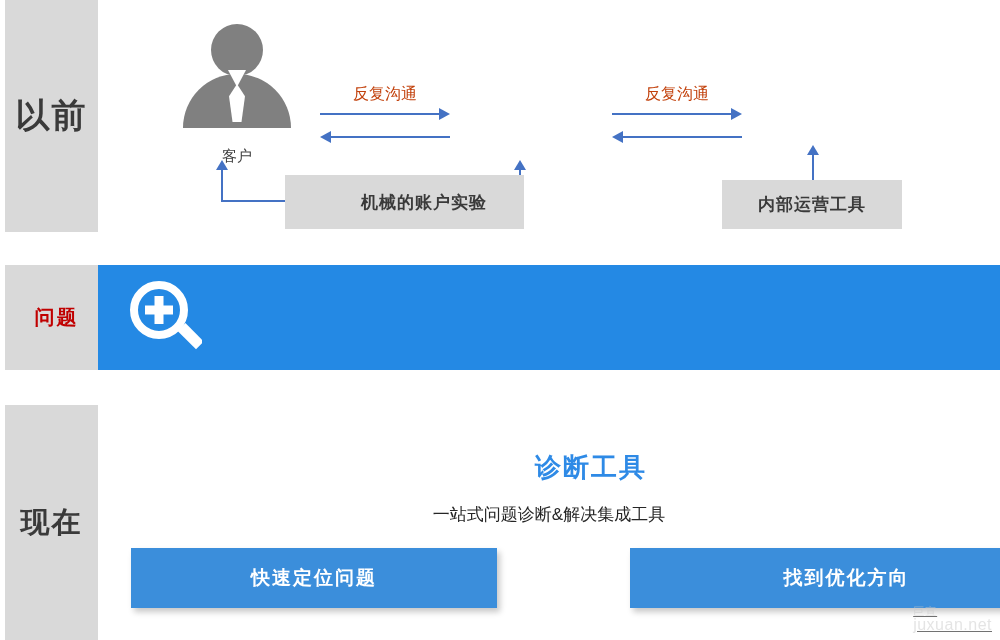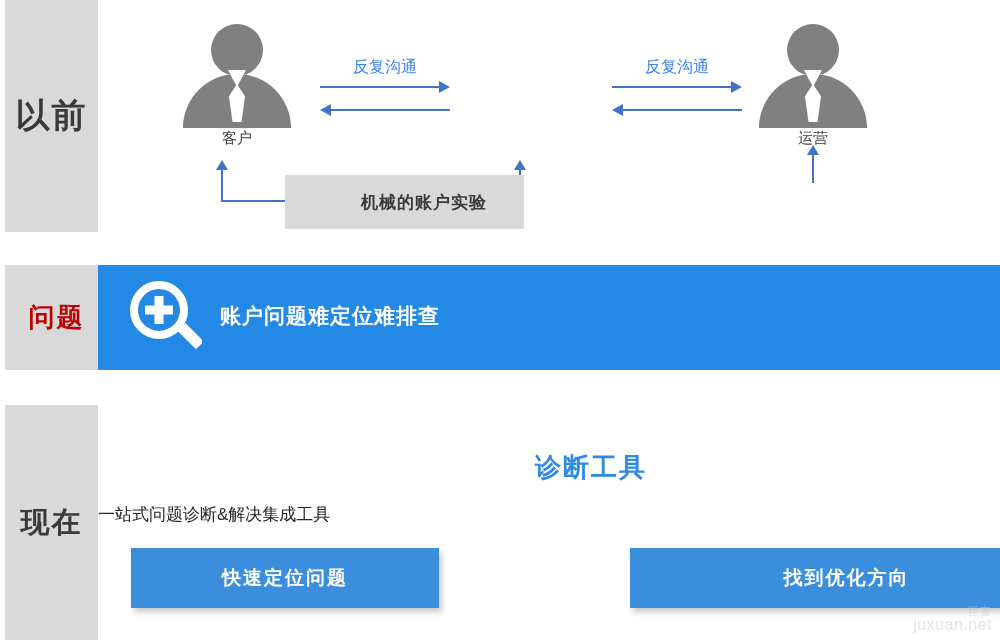--- a/index.html
+++ b/index.html
@@ -28,21 +28,21 @@
     position: absolute;
     background: #d9d9d9;
     display: flex;
     align-items: center;
     justify-content: center;
     font-weight: bold;
     letter-spacing: 2px;
     color: #3a3a3a;
   }
   #label-before { left: 5px;  top: 0px;   width: 93px; height: 232px; font-size: 34px; }
-  #label-problem{ left: 5px;  top: 265px; width: 103px; height: 105px; font-size: 26px; color: #c00000; }
+  #label-problem{ left: 5px;  top: 265px; width: 103px; height: 105px; font-size: 20px; color: #c00000; }
   #label-now    { left: 5px;  top: 405px; width: 93px; height: 235px; font-size: 29px; }
 
   
   .person {
     position: absolute;
     width: 110px;
     text-align: center;
   }
   .person .figure {
     position: relative;
@@ -83,39 +83,40 @@
     position: absolute;
     left: 50%;
     top: 62px;
     transform: translateX(-50%);
     width: 16px; height: 38px;
     background: #ffffff;
     clip-path: polygon(50% 0%, 100% 32%, 78% 100%, 22% 100%, 0% 32%);
     z-index: 2;
   }
   .person .caption {
-    margin-top: 2px;
+    margin-top: 20px;
     font-size: 15px;
     color: #404040;
   }
 
   #person-customer  { left: 182px; top: 22px; }
   #person-optimizer { left: 472px; top: 22px; }
   #person-operation { left: 758px; top: 22px; }
 
   
   .comm {
     position: absolute;
     width: 130px;
   }
   .comm .comm-label {
     text-align: center;
     font-size: 16px;
-    color: #3b82f6;
+    color: #c2410c;
     margin-bottom: 2px;
+    margin-top: 27px;
   }
   .arrow-line {
     position: relative;
     height: 14px;
   }
   .arrow-line .shaft {
     position: absolute;
     top: 6px;
     height: 1.6px;
     background: #4472c4;
@@ -207,45 +208,47 @@
     text-align: center;
     font-size: 26px;
     font-weight: bold;
     color: #2e8ae6;
     letter-spacing: 2px;
   }
   #solution-subtitle {
     position: absolute;
     left: 98px; top: 503px;
     width: 902px;
+    text-align: center;
     font-size: 17px;
     color: #262626;
   }
   .cta-button {
     position: absolute;
     background: #3b8edb;
     display: flex;
     align-items: center;
     justify-content: center;
     color: #ffffff;
     font-weight: bold;
     font-size: 19px;
     letter-spacing: 2px;
     box-shadow: 3px 4px 6px rgba(0,0,0,0.22);
   }
-  #cta-left  { left: 131px; top: 548px; width: 308px; height: 60px; }
+  #cta-left  { left: 131px; top: 548px; width: 366px; height: 60px; }
   #cta-right { left: 630px; top: 548px; width: 353px; height: 60px; padding-left: 40px; }
 
   
   #watermark {
     position: absolute;
     right: 8px; bottom: 6px;
-    text-align: right;
+    text-align: left;
     line-height: 1.05;
     opacity: 0.55;
+    text-decoration: underline;
   }
   #watermark .wm-cn {
     font-size: 11px;
     color: #c8c8c8;
     letter-spacing: 1px;
   }
   #watermark .wm-en {
     font-size: 16px;
     color: #cfcfcf;
     letter-spacing: 0.5px;
@@ -262,29 +265,20 @@
     <div class="figure">
       <div class="head"></div>
       <div class="body"></div>
       <div class="tie"></div>
       <div class="tie2"></div>
     </div>
     <div class="caption">客户</div>
   </div>
 
 
-  <div class="person" id="person-operation">
-    <div class="figure">
-      <div class="head"></div>
-      <div class="body"></div>
-      <div class="tie"></div>
-      <div class="tie2"></div>
-    </div>
-    <div class="caption">运营</div>
-  </div>
 
   <div class="comm" id="comm-1">
     <div class="comm-label">反复沟通</div>
     <div class="arrow-line ltr">
       <div class="shaft"></div>
       <div class="head-r"></div>
     </div>
     <div style="height:9px"></div>
     <div class="arrow-line rtl">
       <div class="shaft"></div>
@@ -312,33 +306,33 @@
     <div class="vline" style="left:304px; top:10px; height:32px;"></div>
     <div class="up-head" style="left:299px; top:0px;"></div>
   </div>
 
   <div class="connector" id="connector-right" style="left:806px; top:145px; width:14px; height:38px;">
     <div class="vline" style="left:6px; top:9px; height:29px;"></div>
     <div class="up-head" style="left:1px; top:0px;"></div>
   </div>
 
   <div class="note-box" id="note-left">机械的账户实验</div>
+  <div class="note-box" id="note-right">内部运营工具</div>
 
   <div class="stage-label" id="label-problem">问题</div>
 
   <div id="problem-band">
 
     <div class="problem-item" id="problem-item-1">
       <svg width="74" height="74" viewBox="0 0 74 74">
         <circle cx="31" cy="31" r="25" fill="none" stroke="#ffffff" stroke-width="8"></circle>
         <rect x="26.5" y="17" width="9" height="28" fill="#ffffff"></rect>
         <rect x="17" y="26.5" width="28" height="9" fill="#ffffff"></rect>
         <rect x="48" y="48" width="11" height="26" fill="#ffffff" transform="rotate(-45 53.5 48)"></rect>
       </svg>
-      <span class="problem-text">账户问题难定位难排查</span>
     </div>
 
 
   </div>
 
   <div class="stage-label" id="label-now">现在</div>
 
   <div id="solution-title">诊断工具</div>
   <div id="solution-subtitle">一站式问题诊断&amp;解决集成工具</div>
 

